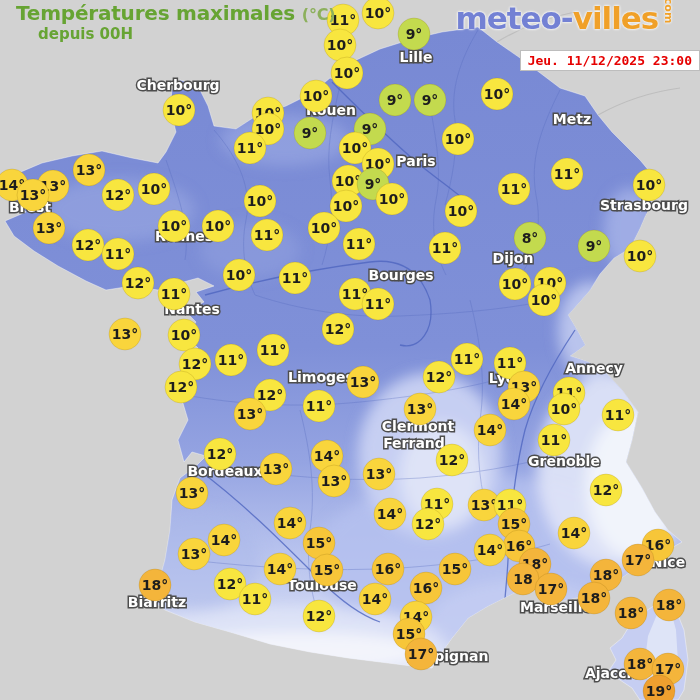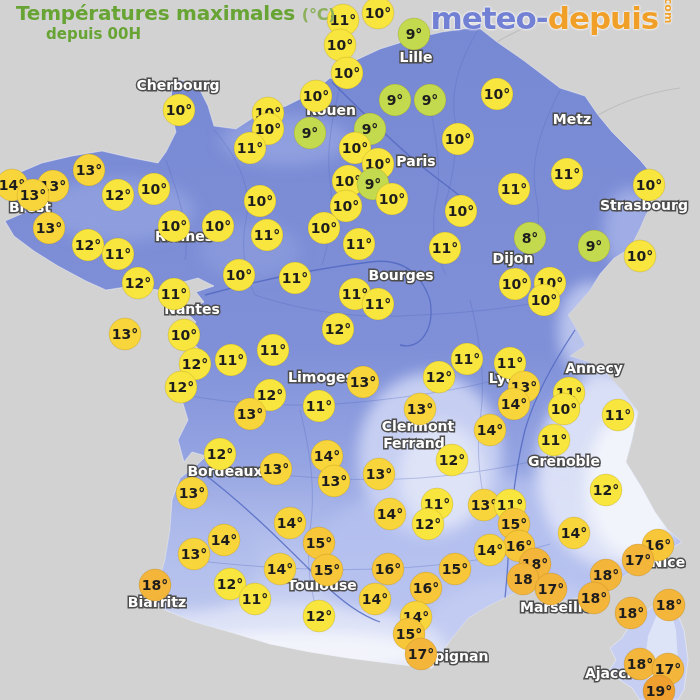--- a/index.html
+++ b/index.html
@@ -5,21 +5,21 @@
   html,body{margin:0;padding:0;}
   .stage{
     position:relative;width:700px;height:700px;overflow:hidden;
     background:#d2d2d2;
     font-family:"DejaVu Sans","Liberation Sans",sans-serif;
   }
   .stage svg{position:absolute;left:0;top:0;}
   .title-block{position:absolute;left:16px;top:2px;line-height:1.15;}
   .title{font-size:20px;font-weight:bold;color:#67a433;letter-spacing:-0.2px;}
   .title .unit{font-size:16px;font-weight:bold;color:#8cb05c;}
-  .subtitle{font-size:15px;font-weight:bold;color:#67a433;margin-left:30px;margin-top:1px;}
+  .subtitle{font-size:15px;font-weight:bold;color:#67a433;margin-left:22px;margin-top:1px;}
   .logo{
     position:absolute;right:14px;top:0px;
     font-size:31px;font-weight:800;letter-spacing:-1px;
     text-shadow:0 0 2px #fff,0 0 3px #fff;
     white-space:nowrap;
   }
   .logo .lb{color:#7381d4;text-align:right;}
   .logo .lo{color:#f0a028;}
   .logo .lcom{
     display:inline-block;color:#f0a028;font-size:11px;font-weight:bold;
@@ -635,16 +635,17 @@
           <text x="659" y="696" class="tval">19°</text>
         </g>
       </g>
   </svg>
 
   <div class="title-block">
     <div class="title"><span>Températures maximales</span> <span class="unit">(°C)</span></div>
     <div class="subtitle">depuis 00H</div>
   </div>
 
-  <div class="logo"><span class="lb">meteo-</span><span class="lo">depuis</span><span class="lcom">.com</span></div>
-
+  <div class="logo"><span class="lb">meteo-</span><span class="lo">villes</span><span class="lcom">.com</span></div>
+
+  <div class="datebox">Jeu. 11/12/2025 23:00</div>
 
 </div>
 
 </body></html>

